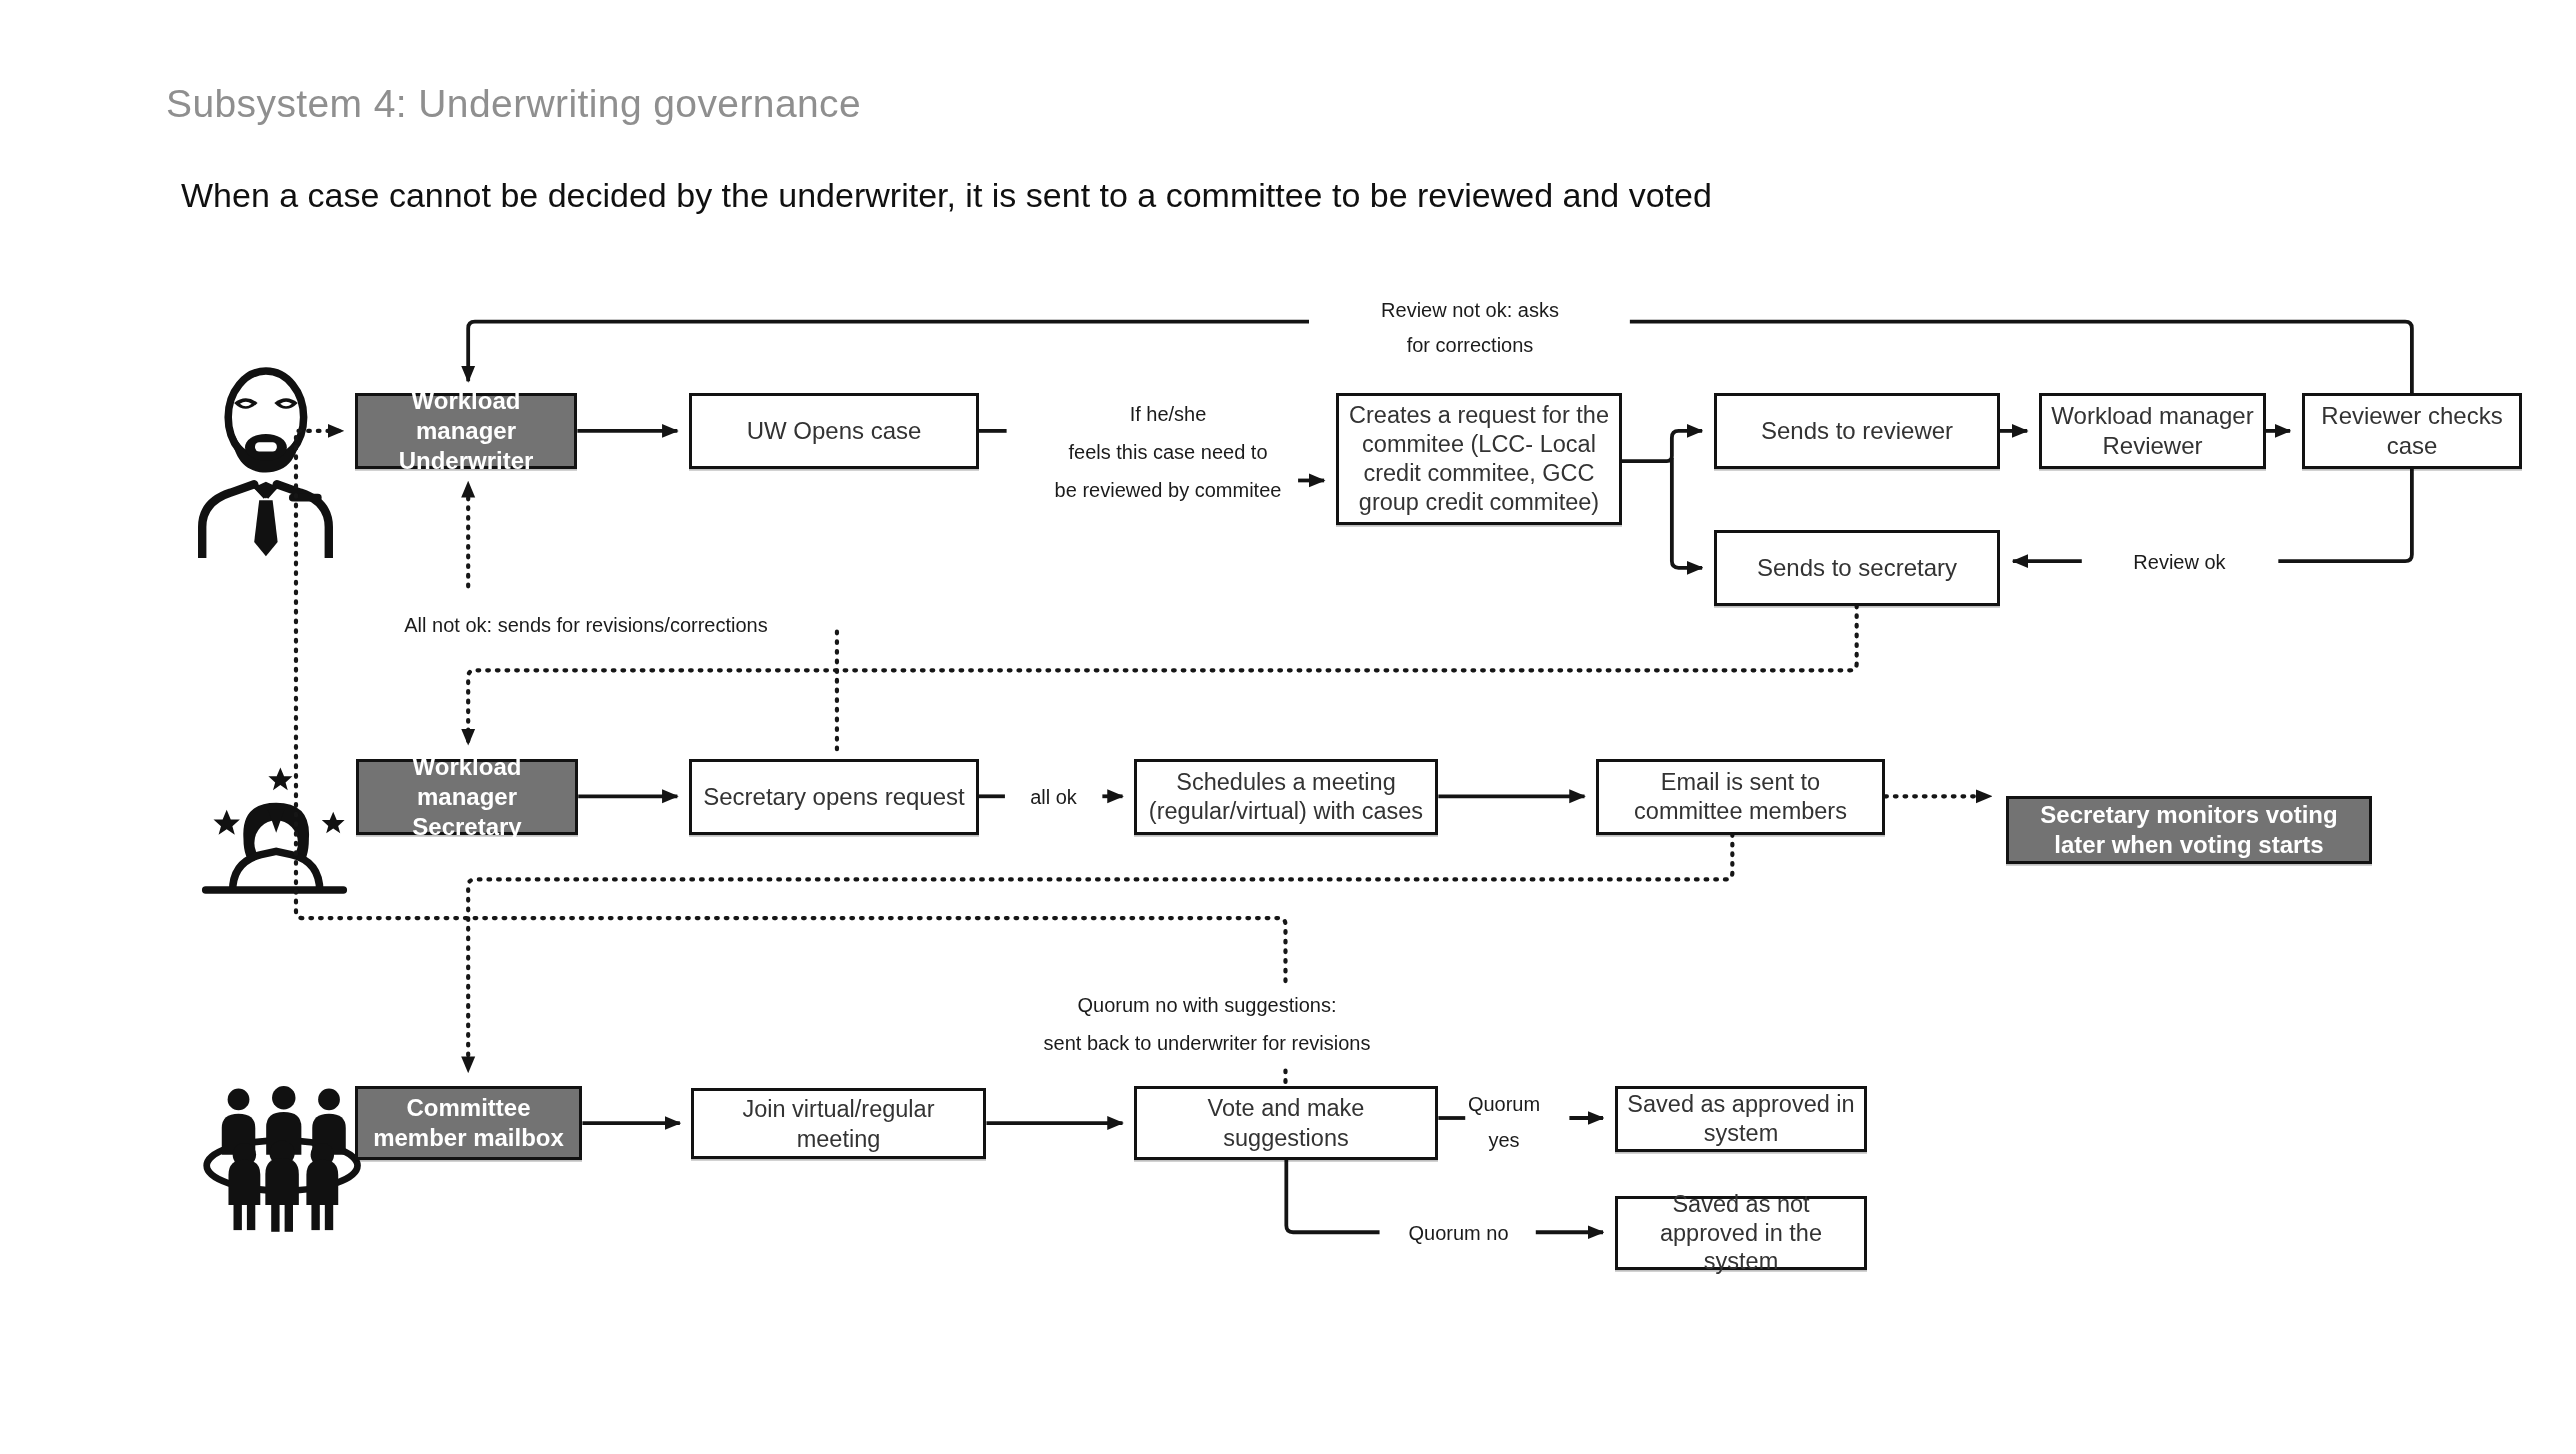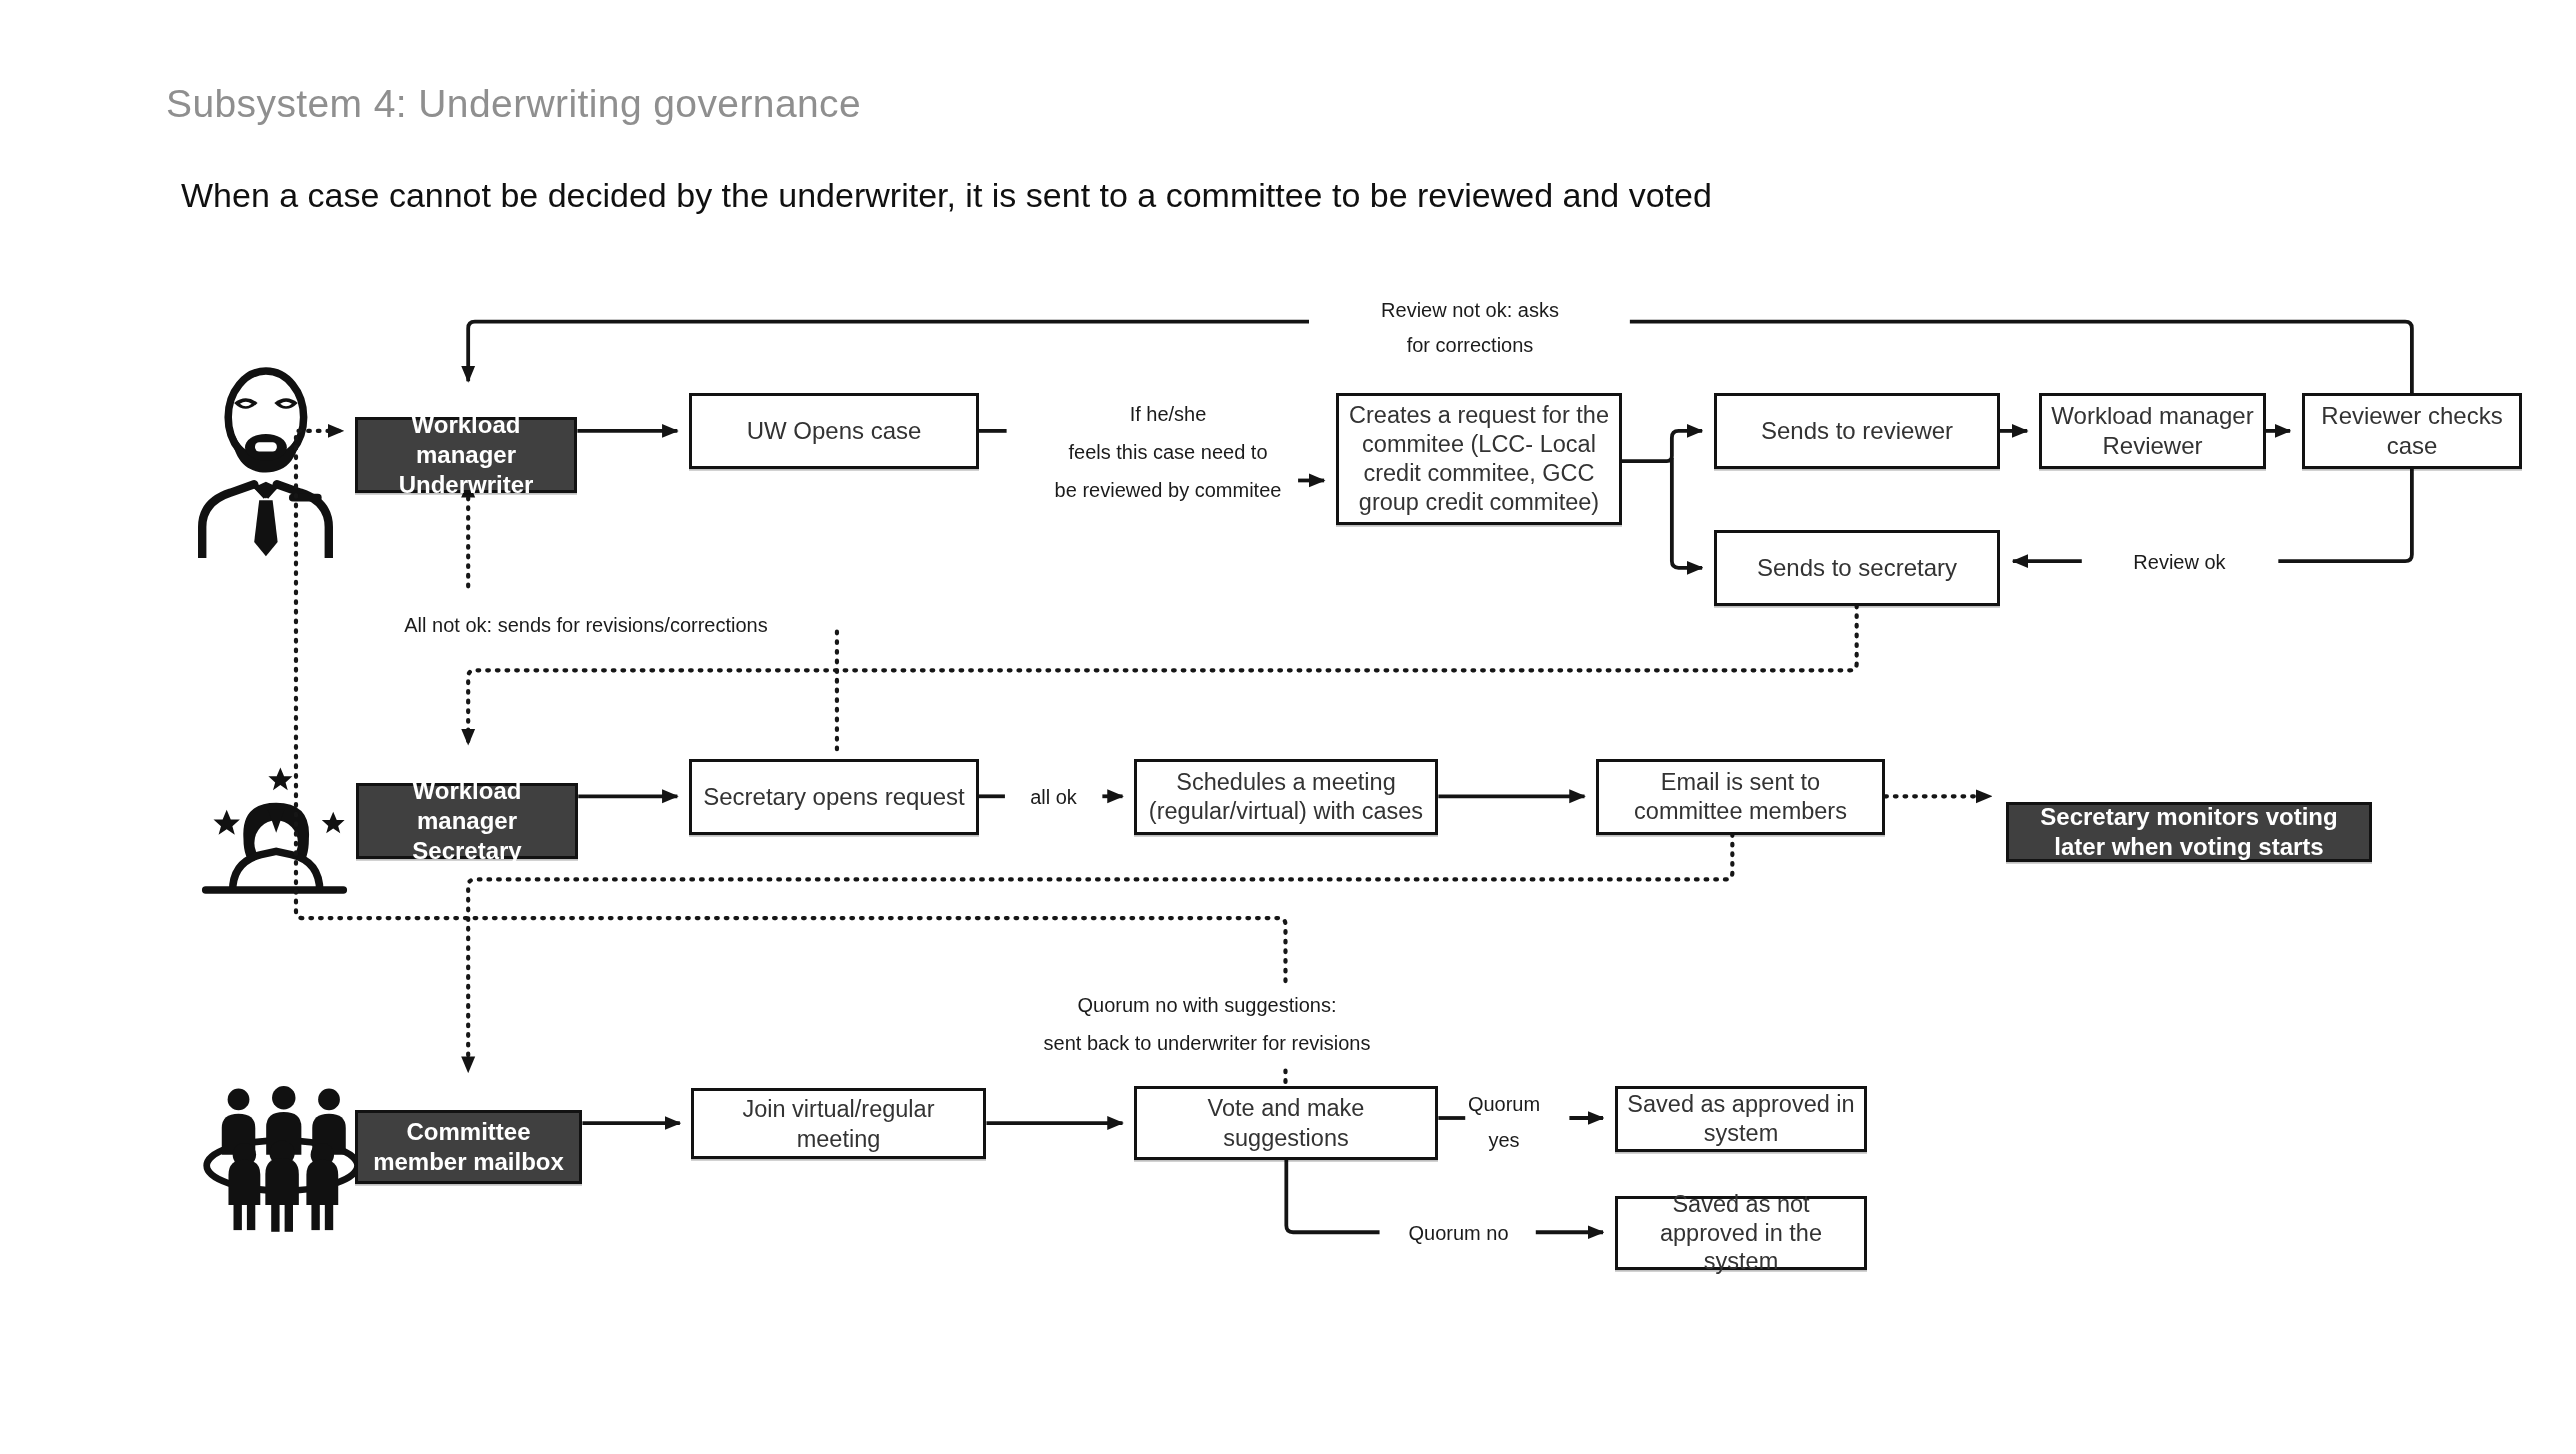--- a/index.html
+++ b/index.html
@@ -9,21 +9,21 @@
   }
   .abs{position:absolute;}
   #page-title{font-size:39px;color:#8f8f8f;font-weight:400;letter-spacing:0.4px;}
   #page-subtitle{font-size:34px;color:#101010;font-weight:400;}
   .node{
     position:absolute;box-sizing:border-box;display:flex;align-items:center;justify-content:center;
     text-align:center;border:3.4px solid #121212;background:#ffffff;color:#333333;
     font-size:24px;line-height:30px;font-weight:500;padding:1.7px 6.7px;z-index:3;
     box-shadow:0 1.7px 0 rgba(0,0,0,.25);
   }
-  .node.dark{background:#404040;color:#ffffff;font-weight:700;margin-top:24px;}
+  .node.dark{background:#737373;color:#ffffff;font-weight:700;}
   .lbl{position:absolute;color:#1b1b1b;font-size:20px;line-height:36px;text-align:center;z-index:4;font-weight:500;}
   svg.wires{position:absolute;left:0;top:0;z-index:2;}
   .icon{position:absolute;z-index:1;}
 </style>
 </head>
 <body>
 
 <div id="stage">
 
   <div id="page-title" class="abs" style="left:166px;top:82px;">Subsystem 4: Underwriting governance</div>
@@ -152,21 +152,21 @@
   <div class="node" style="left:1336px;top:393px;width:286px;height:132px;font-size:23.5px;line-height:29px;">Creates a request for the commitee (LCC- Local credit commitee, GCC group credit commitee)</div>
   <div class="node" style="left:1714px;top:393px;width:286px;height:76px;">Sends to reviewer</div>
   <div class="node" style="left:2039px;top:393px;width:227px;height:76px;">Workload manager Reviewer</div>
   <div class="node" style="left:2302px;top:393px;width:220px;height:76px;">Reviewer checks case</div>
   <div class="node" style="left:1714px;top:530px;width:286px;height:76px;">Sends to secretary</div>
 
   <div class="node dark" style="left:356px;top:759px;width:222px;height:76px;">Workload manager Secretary</div>
   <div class="node" style="left:689px;top:759px;width:290px;height:76px;">Secretary opens request</div>
   <div class="node" style="left:1134px;top:759px;width:304px;height:76px;font-size:23.5px;line-height:29px;">Schedules a meeting (regular/virtual) with cases</div>
   <div class="node" style="left:1596px;top:759px;width:289px;height:76px;font-size:23.5px;line-height:29px;">Email is sent to committee members</div>
-  <div class="node dark" style="left:2006px;top:778px;width:366px;height:60px;">Secretary monitors voting later when voting starts</div>
+  <div class="node dark" style="left:2006px;top:796px;width:366px;height:68px;">Secretary monitors voting later when voting starts</div>
 
   <div class="node dark" style="left:355px;top:1086px;width:227px;height:74px;">Committee member mailbox</div>
   <div class="node" style="left:691px;top:1088px;width:295px;height:71px;font-size:23.5px;">Join virtual/regular meeting</div>
   <div class="node" style="left:1134px;top:1086px;width:304px;height:74px;font-size:23.5px;">Vote and make suggestions</div>
   <div class="node" style="left:1615px;top:1086px;width:252px;height:66px;font-size:23.5px;line-height:28.6px;">Saved as approved in system</div>
   <div class="node" style="left:1615px;top:1196px;width:252px;height:74px;font-size:23.5px;line-height:28.6px;">Saved as not approved in the system</div>
 
   <div class="lbl" style="left:1000px;top:395px;width:336px;line-height:38px;">
     <div>If he/she</div>
     <div>feels this case need to</div>

